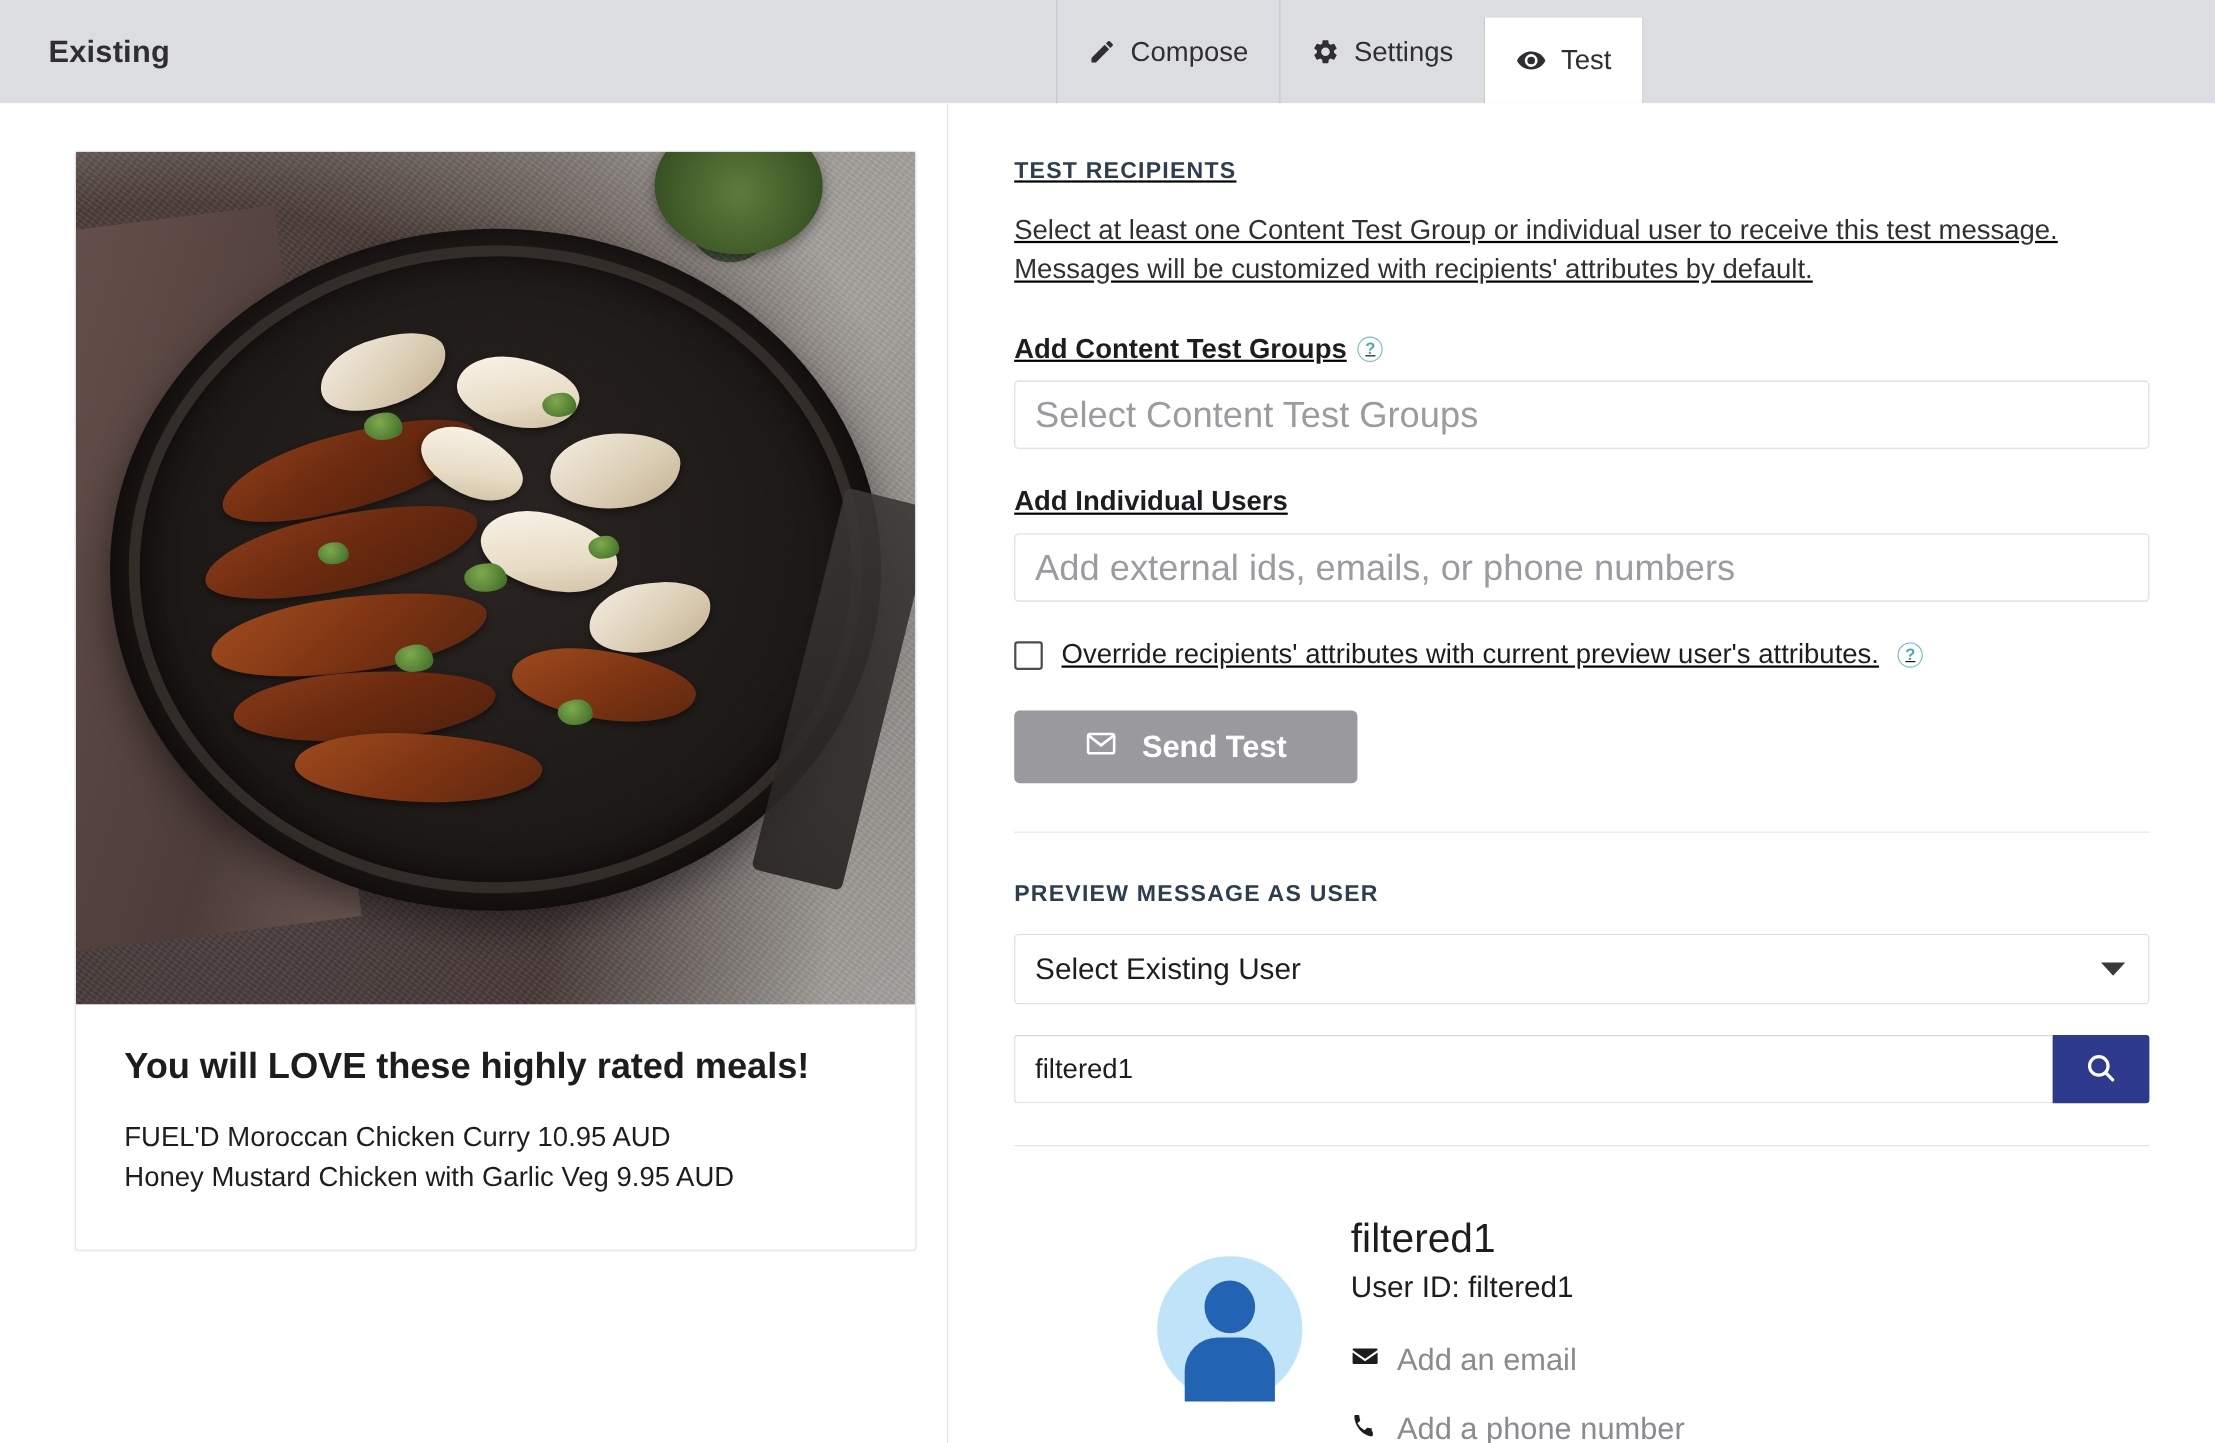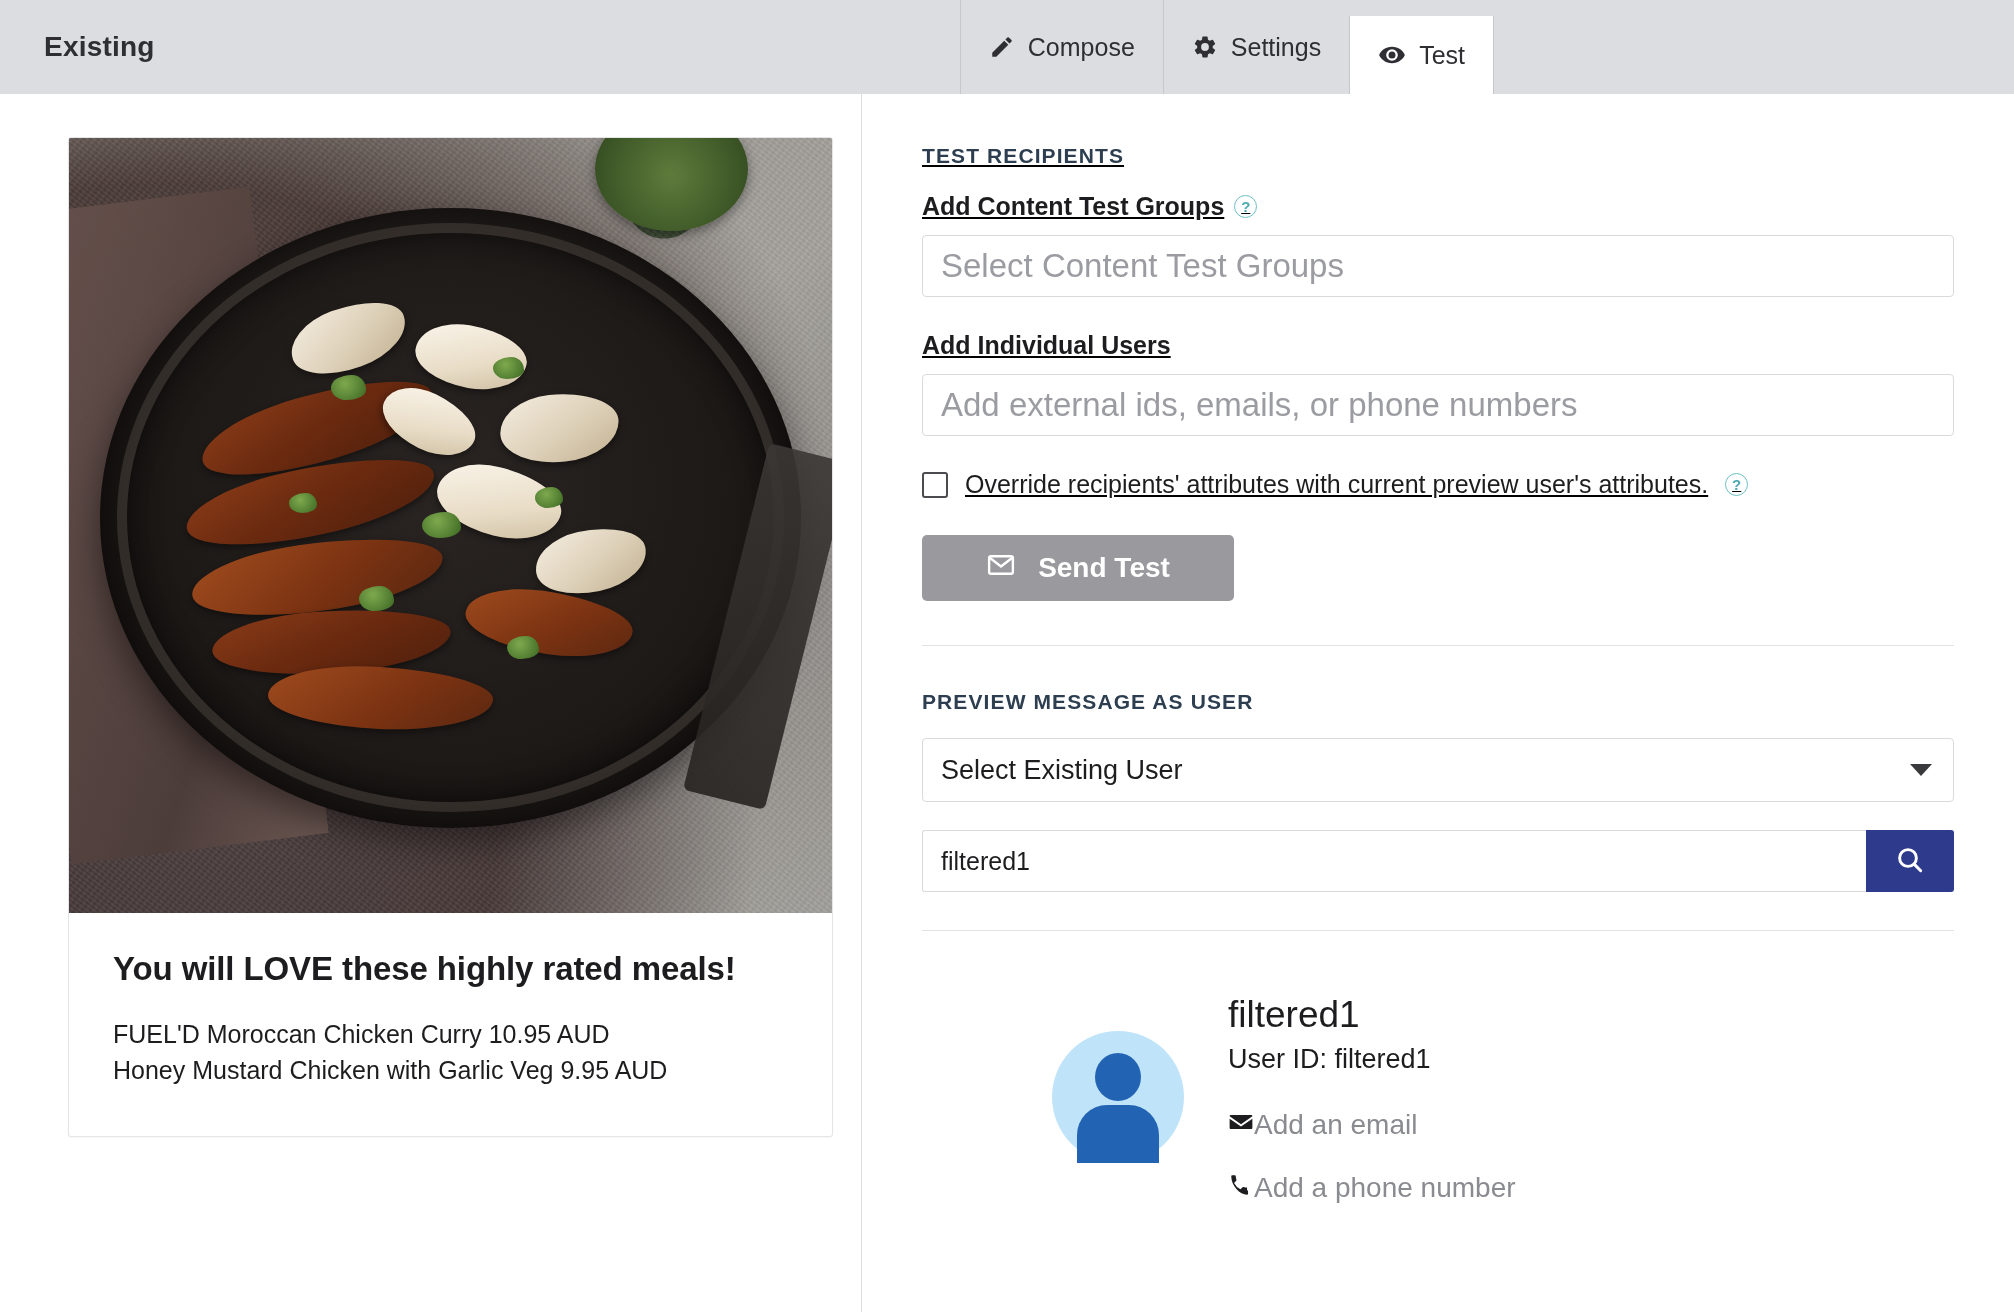--- a/index.html
+++ b/index.html
@@ -300,21 +300,21 @@
     border-radius: 30px 30px 0 0;
     background: #2363b4;
   }
   .user-info { padding-top: 6px; }
   .user-name {
     font-size: 37px; color: #1d1d1f; font-weight: normal;
     line-height: 1.1; margin-bottom: 8px;
   }
   .user-id { font-size: 27px; color: #1d1d1f; margin-bottom: 34px; }
   .user-action {
-    display: flex; align-items: center; 
+    display: flex; align-items: center; gap: 16px;
     font-size: 28px; color: #8a8b90;
     margin-bottom: 30px;
     cursor: pointer;
   }
   .user-action svg { flex: 0 0 auto; }
 </style>
 </head>
 <body>
 
 <div class="topbar">
@@ -395,20 +395,21 @@
       </div>
     </div>
 
     <div class="preview-disclaimer">Actual rendering may not be identical to this preview depending on the user's environment.</div>
   </div>
 
   <div class="right-pane">
 
     <div class="section-top">
       <div class="eyebrow">TEST RECIPIENTS</div>
+      <div class="blurb">Select at least one Content Test Group or individual user to receive this test message. Messages will be customized with recipients' attributes by default.</div>
 
       <div class="field-block">
         <div class="field-label">
           <span>Add Content Test Groups</span>
           <span class="help-badge">?</span>
         </div>
         <input class="text-input" type="text" value="" placeholder="Select Content Test Groups" style="">
       </div>
 
       <div class="field-block">

